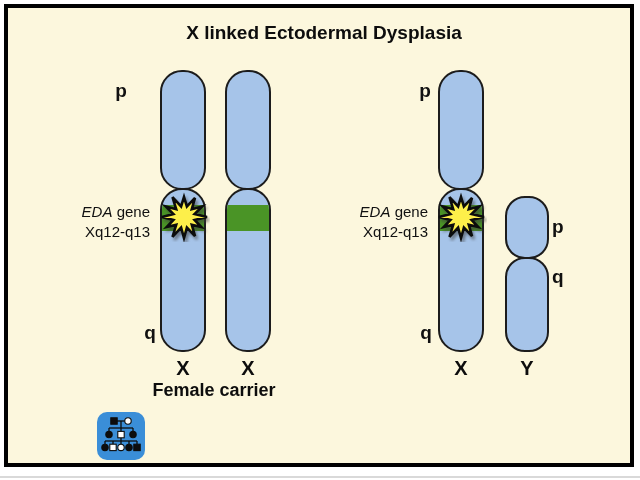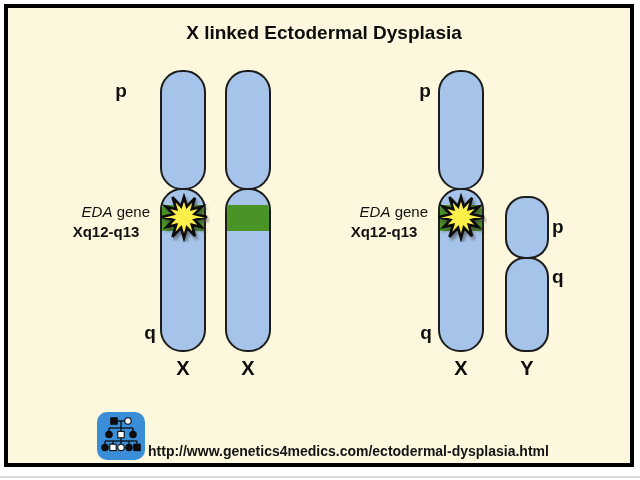--- a/index.html
+++ b/index.html
@@ -39,21 +39,21 @@
   .pl-y{left:544px;top:208px;width:22px;}
   .ql-y{left:544px;top:258px;width:22px;}
 
   .gene-block{position:absolute;width:88px;text-align:right;font-size:15px;
               line-height:20px;color:#111;top:194px;}
   .gene-left{left:54px;}
   .gene-right{left:332px;}
   .gene-line1{font-weight:400;}
   .gene-line1 .it{font-style:italic;}
   .gene-line1 .rest{margin-left:0.28em;}
-  .gene-line2{font-weight:bold;text-align:center;}
+  .gene-line2{font-weight:normal;}
 
   .chr-name{position:absolute;top:349px;font-size:20px;font-weight:bold;
             color:#0d0d0d;text-align:center;}
   .n1{left:152px;width:46px;} .n2{left:217px;width:46px;}
   .n3{left:430px;width:46px;} .n4{left:497px;width:44px;}
 
   .caption{position:absolute;top:372px;font-size:18px;font-weight:bold;
            color:#0d0d0d;text-align:center;}
   .cap-left{left:116px;width:180px;}
   .cap-right{left:395px;width:180px;}
@@ -86,20 +86,21 @@
     <div class="arm-label pl-left">p</div>
     <div class="arm-label ql-left">q</div>
 
     <div class="gene-block gene-left">
       <div class="gene-line1"><span class="it">EDA</span><span class="rest">gene</span></div>
       <div class="gene-line2">Xq12-q13</div>
     </div>
 
     <div class="chr-name n1">X</div>
     <div class="chr-name n2">X</div>
+    <div class="caption cap-left">Female carrier</div>
 
     <div class="arm x-p chrom3-p"></div>
     <div class="arm x-q chrom3-q">
       <div class="band"></div>
     </div>
     <div class="arm y-p chromY-p"></div>
     <div class="arm y-q chromY-q"></div>
 
     <svg class="starburst star2" viewBox="-26 -25 52 50">
       <polygon points="23,0 10.6,2.9 17.3,10 7.8,7.8 11,19.1 2.9,10.6 0,21 -2.9,10.6 -11.5,19.9 -7.8,7.8 -17.3,10 -10.6,2.9 -22,0 -10.6,-2.9 -18.2,-10.5 -7.8,-7.8 -11.5,-19.9 -2.9,-10.6 0,-20 2.9,-10.6 11,-19.1 7.8,-7.8 18.2,-10.5 10.6,-2.9" fill="#fdef4a" stroke="#0c0c0c" stroke-width="2.6" stroke-linejoin="miter"></polygon>
@@ -141,17 +142,16 @@
         <circle cx="12" cy="22.6" r="3.2" fill="#0d0d0d"></circle>
         <rect x="20.8" y="19.4" width="6.4" height="6.4" fill="#ffffff"></rect>
         <circle cx="36" cy="22.6" r="3.2" fill="#0d0d0d"></circle>
         <circle cx="8" cy="35.4" r="3.2" fill="#0d0d0d"></circle>
         <rect x="12.8" y="32.2" width="6.4" height="6.4" fill="#ffffff"></rect>
         <circle cx="24" cy="35.4" r="3.2" fill="#ffffff"></circle>
         <circle cx="32" cy="35.4" r="3.2" fill="#0d0d0d"></circle>
         <rect x="36.8" y="32.2" width="6.4" height="6.4" fill="#0d0d0d"></rect>
       </g>
     </svg>
-    <div class="url">http://www.genetics4medics.com/ectodermal-dysplasia.html</div>
 
   </div>
   <div class="bottom-rule"></div>
 </div>
 
 </body></html>

